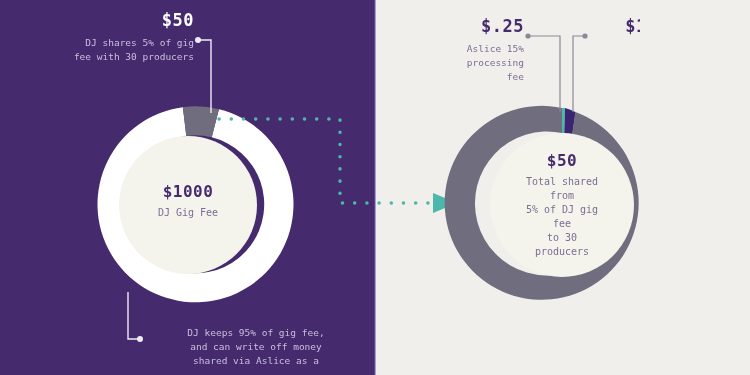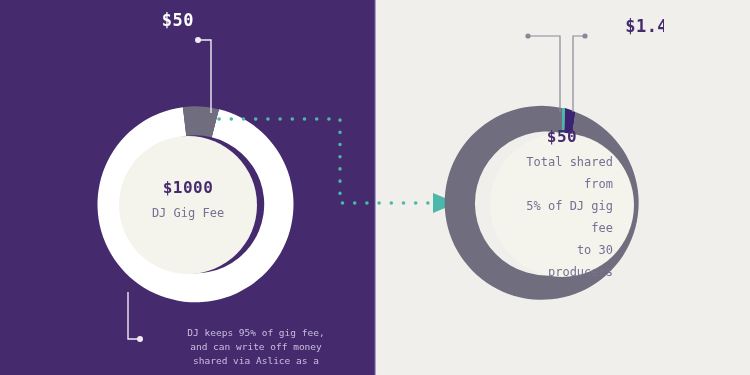--- a/index.html
+++ b/index.html
@@ -8,21 +8,20 @@
     background: #f0efeb;
   }
   body {
     font-family: "DejaVu Sans Mono", "Liberation Mono", monospace;
   }
   #infographic {
     position: relative;
     width: 640px;
     height: 375px;
     overflow: hidden;
-    padding-left: 24px;
   }
   .panel {
     position: absolute;
     top: 0;
     height: 375px;
   }
   #panel-left  { left: 0;     width: 375px; background: #452a6e; }
   #panel-right { left: 375px; width: 375px; background: #f0efeb; }
   .panel-divider {
     position: absolute;
@@ -72,25 +71,24 @@
   .center-label .big {
     color: #452a6e;
     font-weight: bold;
     font-size: 16px;
     letter-spacing: .5px;
     margin: 0 0 5px 0;
     white-space: pre;
   }
   .center-label .sub {
     color: #7a6f93;
-    font-size: 12px;
-    line-height: 22px;
+    font-size: 10px;
+    line-height: 14px;
     margin: 0;
     white-space: pre-line;
-    text-align: right;
   }
 </style>
 </head>
 <body>
 
 <div id="infographic">
 
   <div class="panel" id="panel-left"></div>
   <div class="panel" id="panel-right"></div>
   <div class="panel-divider"></div>
@@ -158,33 +156,40 @@
     </g>
 
     <g>
       <path d="M 585 36 L 573 36 L 573 112" stroke="#8b8797" stroke-width="1.2" fill="none"></path>
       <circle cx="585" cy="36" r="2.6" fill="#8b8797"></circle>
     </g>
   </svg>
 
   <div class="callout on-dark align-right" style="left:34px; top:10px; width:160px;">
     <div class="amount">$50</div>
+    <div class="desc">DJ shares 5% of gig
+fee with 30 producers</div>
   </div>
 
   <div class="callout on-dark align-left" style="left:146px; top:326px; width:220px;">
     <div class="desc">DJ keeps 95% of gig fee,
 and can write off money
 shared via Aslice as a</div>
   </div>
 
   <div class="center-label" style="left:188px; top:201px;">
     <div class="big">$1000</div>
     <div class="sub">DJ Gig Fee</div>
   </div>
 
+  <div class="callout on-light align-right" style="left:444px; top:16px; width:80px;">
+    <div class="amount">$.25</div>
+    <div class="desc">Aslice 15%
+processing fee</div>
+  </div>
 
   <div class="callout on-light align-left" style="left:592px; top:16px; width:120px;">
     <div class="amount">$1.42</div>
   </div>
 
   <div class="center-label" style="left:562px; top:205px;">
     <div class="big">$50</div>
     <div class="sub">Total shared from
 5% of DJ gig fee
 to 30 producers</div>

